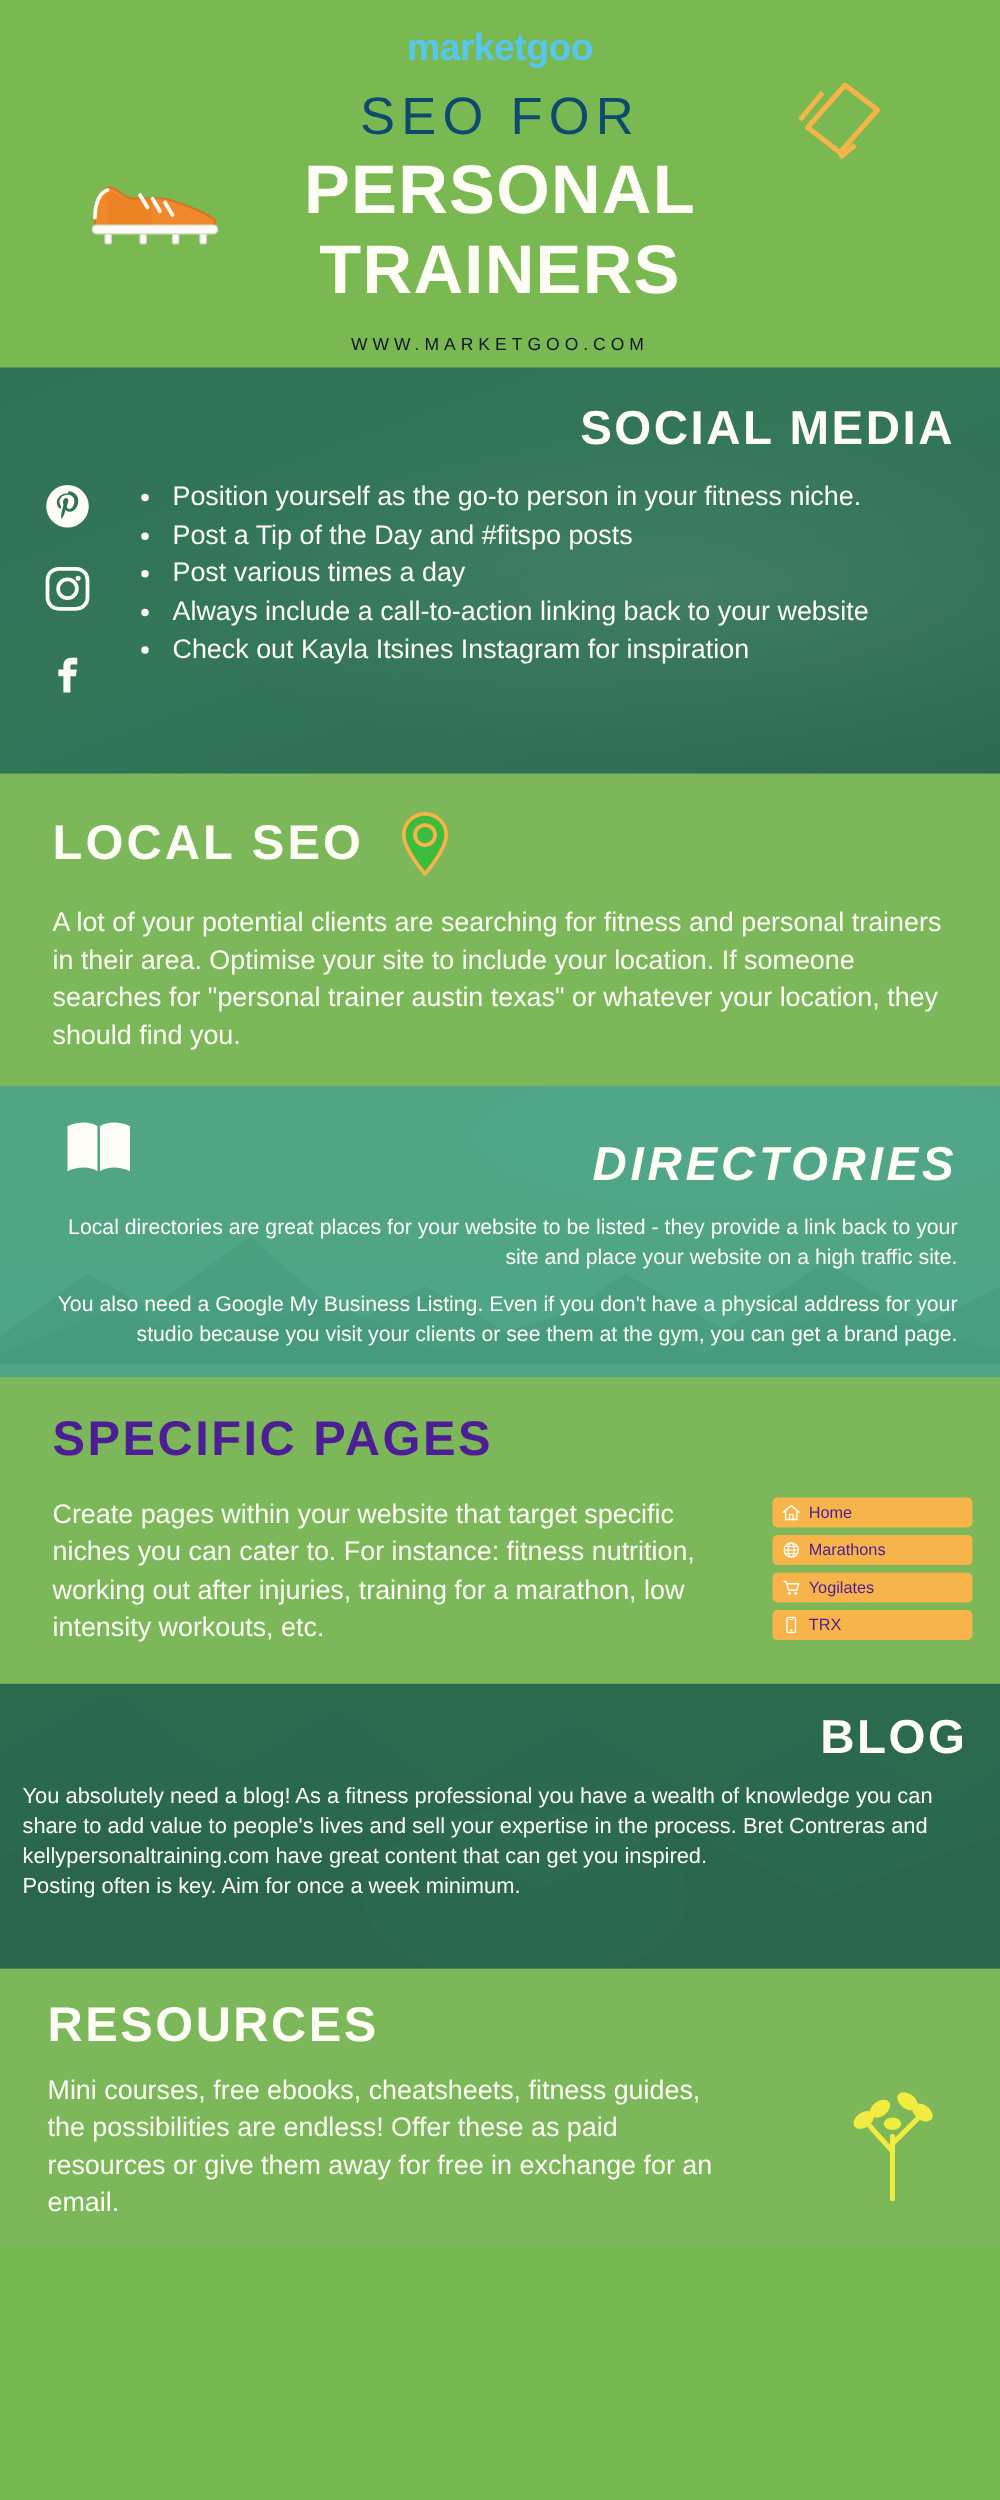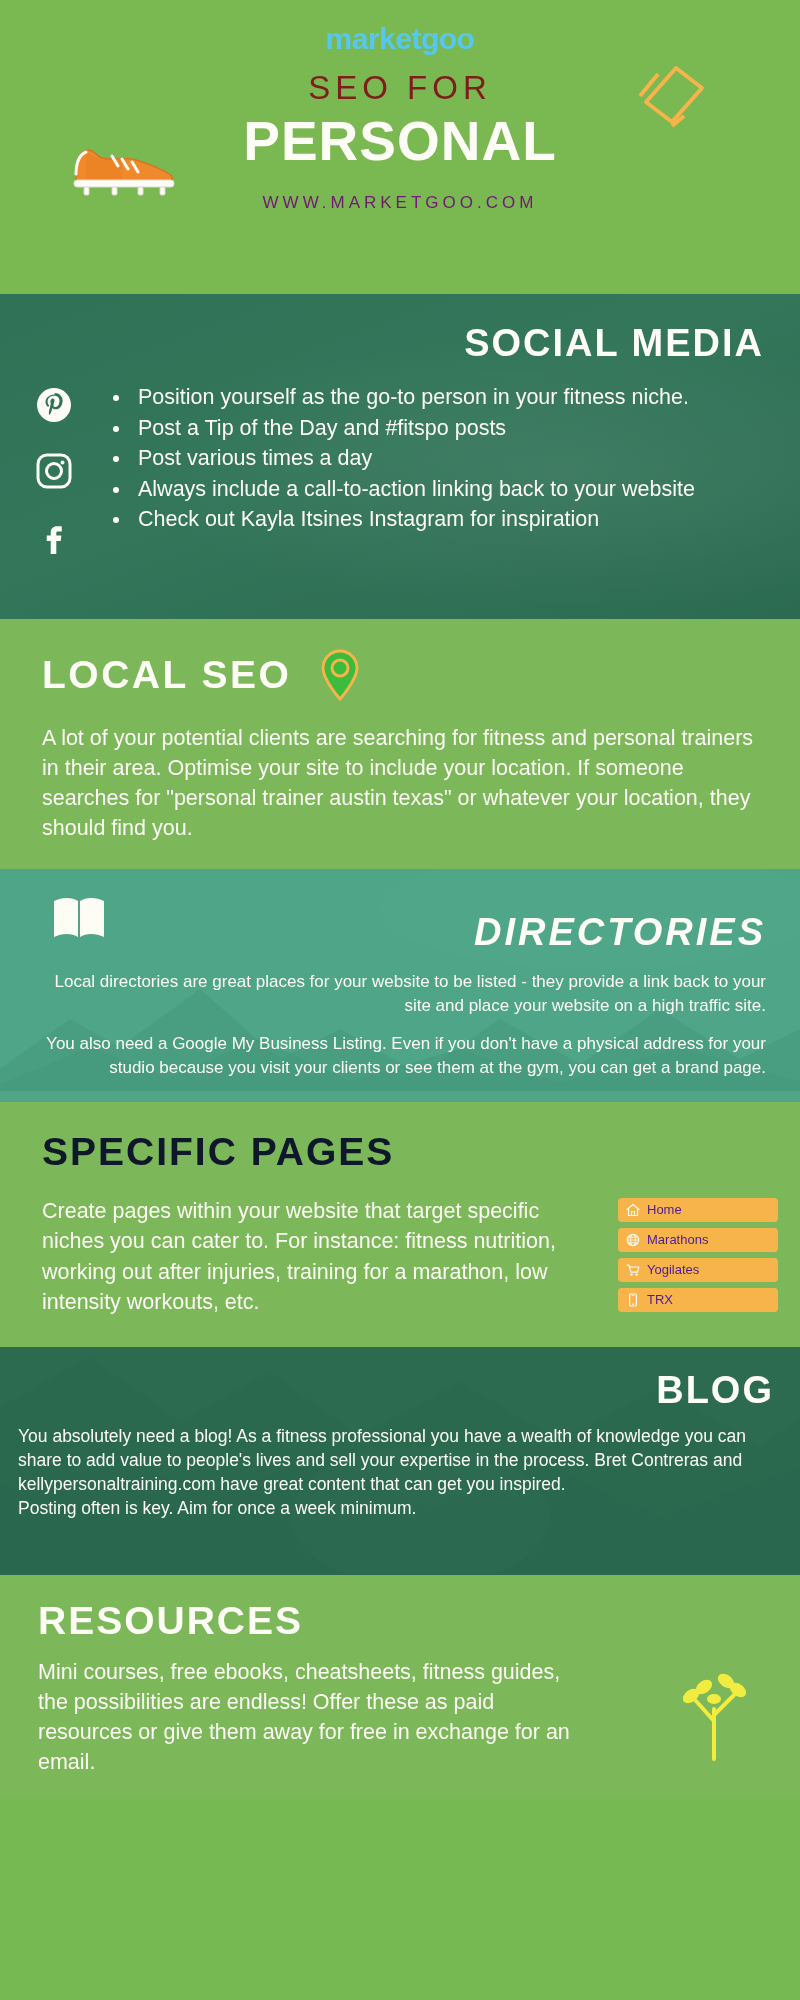--- a/index.html
+++ b/index.html
@@ -20,29 +20,29 @@
     height:294px;
     background:#7ab852;
     text-align:center;
     padding-top:22px;
   }
   .brand {
     font-size:30px; font-weight:bold; color:#56c8f0;
     letter-spacing:-0.5px; line-height:1.1;
   }
   .hero-sub {
-    font-size:33px; color:#7f1d1d; letter-spacing:5px;
+    font-size:42px; color:#0c4a6e; letter-spacing:5px;
     font-weight:300; margin-top:14px;
   }
   .hero-title {
     font-size:55px; font-weight:bold; color:#fdfcf5;
     letter-spacing:1px; line-height:1.05; margin-top:6px;
   }
   .hero-url {
-    font-size:17px; color:#701a75; letter-spacing:4px;
+    font-size:14px; color:#0f172a; letter-spacing:4px;
     margin-top:22px; font-weight:500;
   }
   .shoe { position:absolute; left:68px; top:128px; width:120px; height:70px; }
   .megaphone { position:absolute; right:88px; top:58px; width:80px; height:72px; }
 
   
   .social {
     min-height:325px;
     background:
       radial-gradient(ellipse at 70% 55%, rgba(255,255,255,0.07) 0%, rgba(255,255,255,0) 55%),
@@ -103,21 +103,21 @@
     margin-top:16px; font-weight:300;
   }
   .directories p + p { margin-top:14px; }
 
   
   .specific {
     min-height:245px; background:#7cb85a;
     padding:28px 22px 26px 42px;
   }
   .specific h2 {
-    color:#0f172a; font-size:39px; font-weight:bold; letter-spacing:2px;
+    color:#4c1d95; font-size:39px; font-weight:bold; letter-spacing:2px;
   }
   .spec-body { display:flex; gap:20px; margin-top:22px; }
   .specific p {
     color:#fdfcf5; font-size:21.5px; line-height:1.42; flex:1; font-weight:300;
   }
   .pills { width:160px; flex:0 0 160px; display:flex; flex-direction:column; gap:6px; padding-top:2px; }
   .pill {
     background:#f6b44a; border-radius:4px; height:24px;
     display:flex; align-items:center; gap:7px; padding:0 8px;
     color:#4c1d95; font-size:13px;
@@ -155,20 +155,21 @@
 </style>
 </head>
 <body>
 
 <div class="infographic">
 
   <div class="section hero">
     <div class="brand">marketgoo</div>
     <div class="hero-sub">SEO FOR</div>
     <div class="hero-title">PERSONAL</div>
+    <div class="hero-title">TRAINERS</div>
     <div class="hero-url">WWW.MARKETGOO.COM</div>
 
     <svg class="shoe" viewBox="0 0 120 70">
       <path d="M8 46 C8 30 14 22 20 22 C26 22 28 28 34 30 C44 33 56 28 68 32 C84 37 96 42 104 48 L104 54 L8 54 Z" fill="#f0892b" stroke="#d9741e" stroke-width="1.5"></path>
       <path d="M18 26 C22 24 26 30 32 31 C40 33 48 30 54 31 L54 52 L18 52 Z" fill="#e8801f" opacity="0.5"></path>
       <rect x="6" y="52" width="100" height="7" rx="3" fill="#fdfcf5" stroke="#dcdcd2" stroke-width="1"></rect>
       <rect x="16" y="59" width="5" height="8" rx="1.5" fill="#fdfcf5" stroke="#dcdcd2"></rect>
       <rect x="44" y="59" width="5" height="8" rx="1.5" fill="#fdfcf5" stroke="#dcdcd2"></rect>
       <rect x="70" y="59" width="5" height="8" rx="1.5" fill="#fdfcf5" stroke="#dcdcd2"></rect>
       <rect x="92" y="59" width="5" height="8" rx="1.5" fill="#fdfcf5" stroke="#dcdcd2"></rect>

